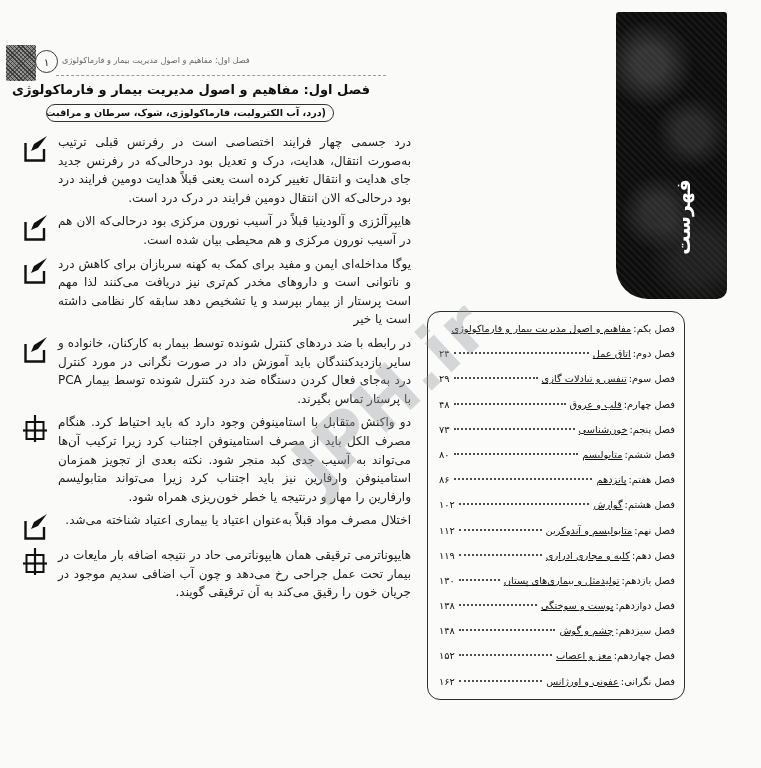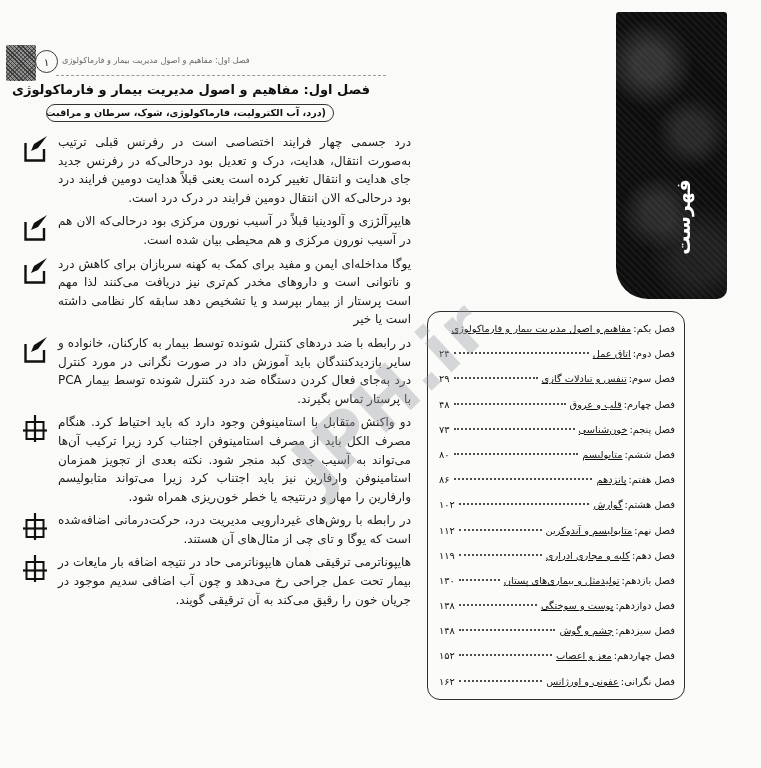--- a/index.html
+++ b/index.html
@@ -156,38 +156,37 @@
       <svg width="26" height="30" viewBox="0 0 26 30">
         <rect x="4.5" y="8" width="17" height="17" fill="none" stroke="#111" stroke-width="2"></rect>
         <line x1="13" y1="1" x2="13" y2="28" stroke="#111" stroke-width="2.2"></line>
         <line x1="1" y1="16.5" x2="25" y2="16.5" stroke="#111" stroke-width="2.2"></line>
       </svg>
     </span>
     <div class="para-text">دو واکنش متقابل با استامینوفن وجود دارد که باید احتیاط کرد. هنگام مصرف الکل باید از مصرف استامینوفن اجتناب کرد زیرا ترکیب آن‌ها می‌تواند به آسیب جدی کبد منجر شود. نکته بعدی از تجویز همزمان استامینوفن وارفارین نیز باید اجتناب کرد زیرا می‌تواند متابولیسم وارفارین را مهار و درنتیجه یا خطر خون‌ریزی همراه شود.</div>
   </div>
       <div class="para">
     <span class="note-icon">
+      <svg width="26" height="30" viewBox="0 0 26 30">
+        <path d="M3.5 9 L3.5 26.5 L22 26.5 L22 15" stroke="#111" stroke-width="2.4" fill="none"></path>
+        <path d="M25 2 L12 10 L9 17 L16 14 Z" fill="#111"></path>
+      </svg>
+      
+    </span>
+    <div class="para-text">اختلال مصرف مواد قبلاً به‌عنوان اعتیاد یا بیماری اعتیاد شناخته می‌شد.</div>
+  </div>
+      <div class="para">
+    <span class="note-icon">
       
       <svg width="26" height="30" viewBox="0 0 26 30">
         <rect x="4.5" y="8" width="17" height="17" fill="none" stroke="#111" stroke-width="2"></rect>
         <line x1="13" y1="1" x2="13" y2="28" stroke="#111" stroke-width="2.2"></line>
         <line x1="1" y1="16.5" x2="25" y2="16.5" stroke="#111" stroke-width="2.2"></line>
       </svg>
     </span>
-    <div class="para-text">در رابطه با روش‌های غیردارویی مدیریت درد، حرکت‌درمانی اضافه‌شده است که یوگا و تای چی از مثال‌های آن هستند.</div>
-  </div>
-      <div class="para">
-    <span class="note-icon">
-      
-      <svg width="26" height="30" viewBox="0 0 26 30">
-        <rect x="4.5" y="8" width="17" height="17" fill="none" stroke="#111" stroke-width="2"></rect>
-        <line x1="13" y1="1" x2="13" y2="28" stroke="#111" stroke-width="2.2"></line>
-        <line x1="1" y1="16.5" x2="25" y2="16.5" stroke="#111" stroke-width="2.2"></line>
-      </svg>
-    </span>
     <div class="para-text">هایپوناترمی ترقیقی همان هایپوناترمی حاد در نتیجه اضافه بار مایعات در بیمار تحت عمل جراحی رخ می‌دهد و چون آب اضافی سدیم موجود در جریان خون را رقیق می‌کند به آن ترقیقی گویند.</div>
   </div>
     </div>
 
   <div class="toc-box">
       <div class="toc-entry">
     <span class="chap">فصل یکم:</span>
     <span class="ctitle">مفاهیم و اصول مدیریت بیمار و فارماکولوژی</span>
 
   </div>

